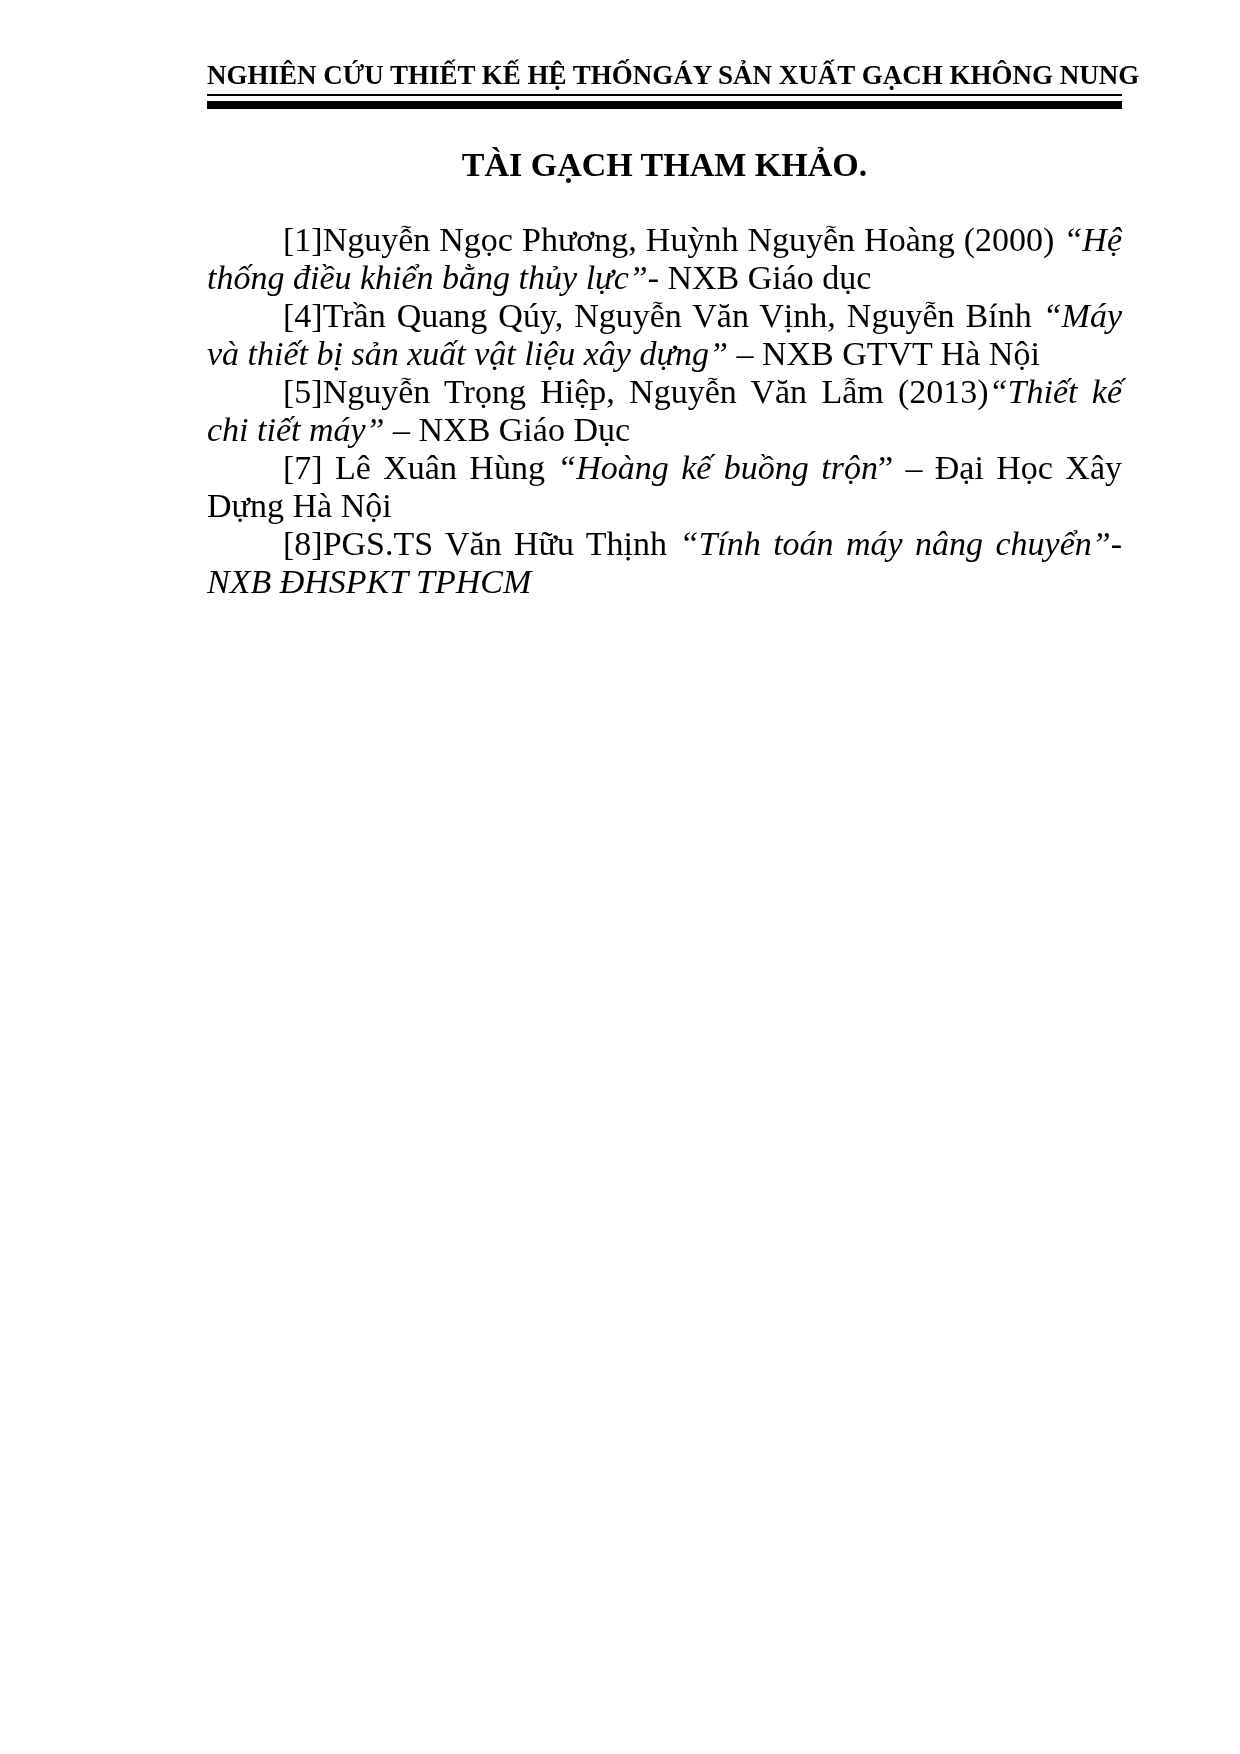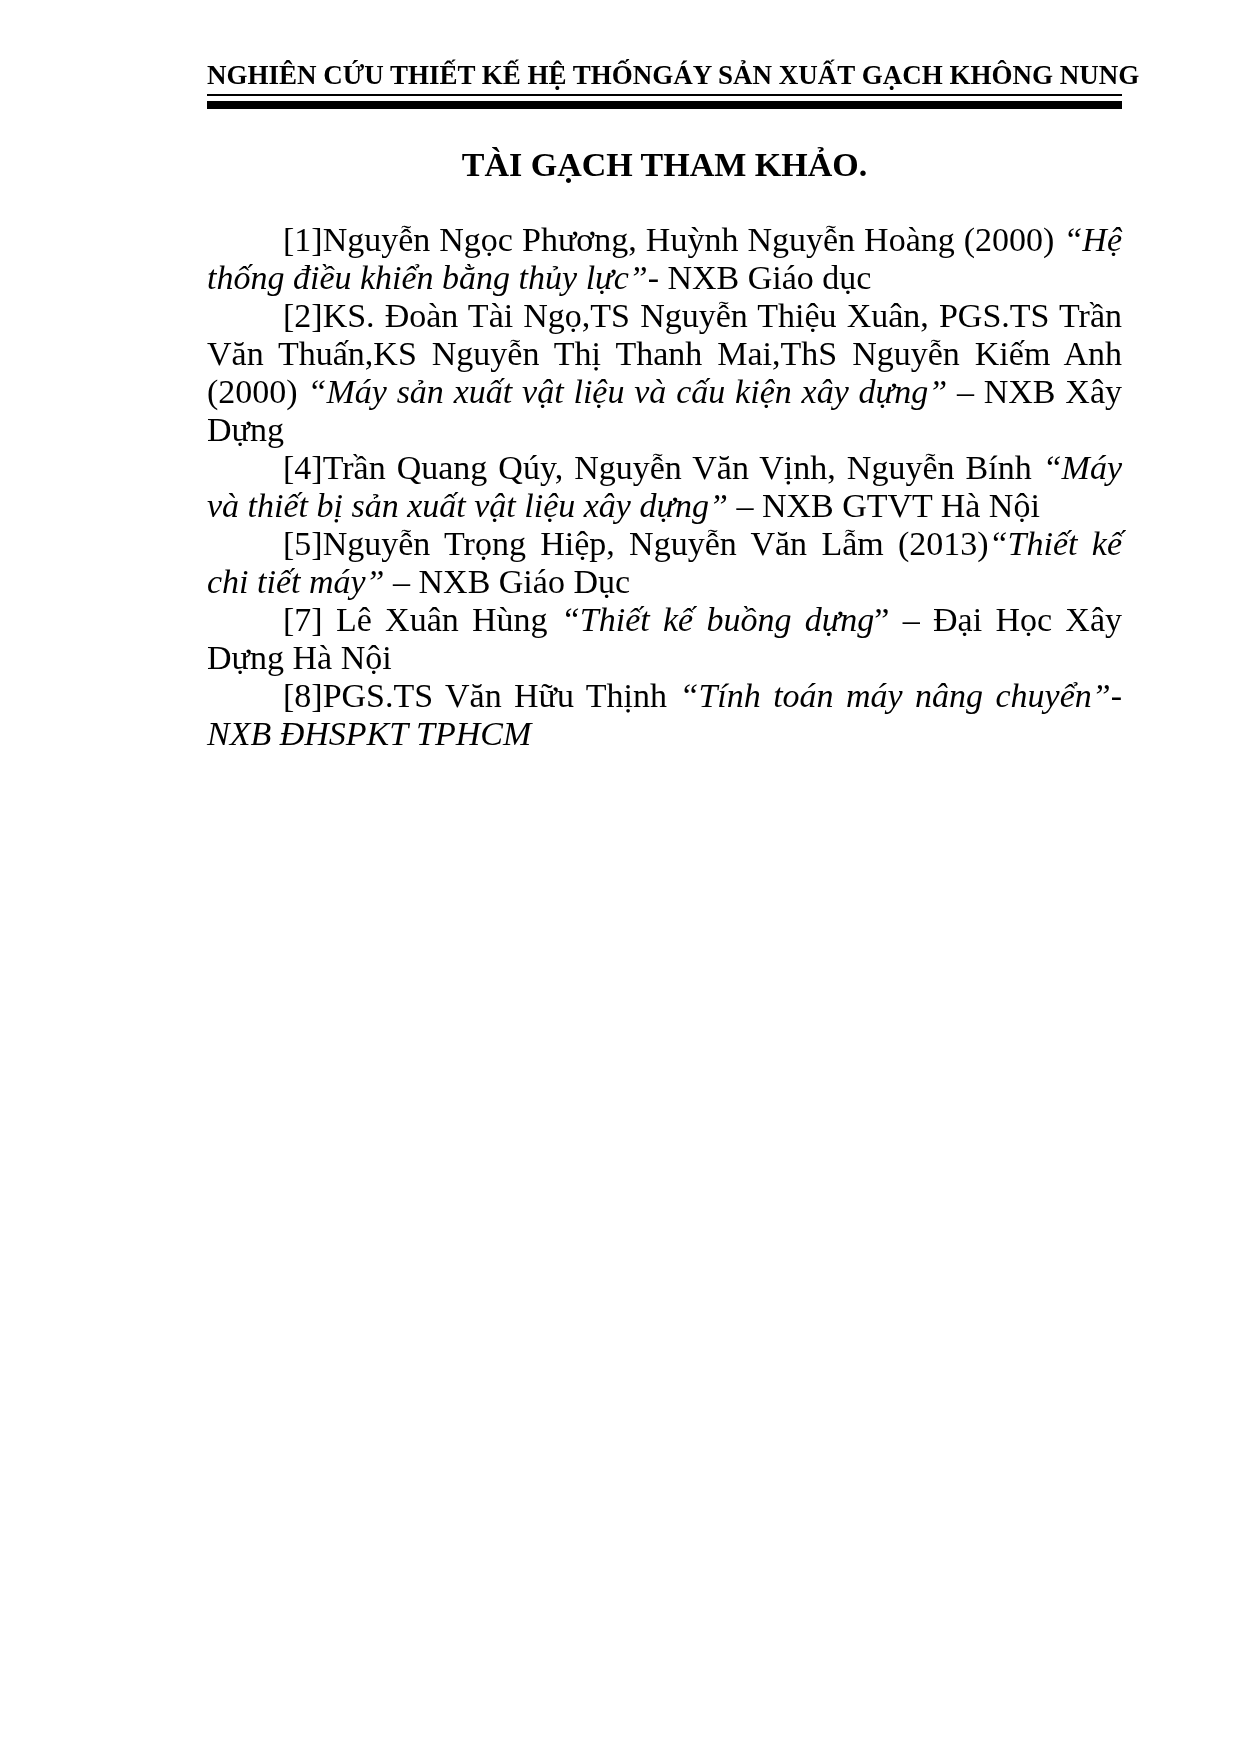--- a/index.html
+++ b/index.html
@@ -77,23 +77,22 @@
 
     <div class="running-header">NGHIÊN CỨU THIẾT KẾ HỆ THỐNGÁY SẢN XUẤT GẠCH KHÔNG NUNG</div>
 
     <div class="rule-thin"></div>
     <div class="rule-thick"></div>
 
     <h1 class="doc-title">TÀI GẠCH THAM KHẢO.</h1>
 
     <div class="refs">
         <p class="ref"><span>[1]Nguyễn Ngọc Phương, Huỳnh Nguyễn Hoàng (2000) </span><span class="it">“Hệ thống điều khiển bằng thủy lực”</span><span>- NXB Giáo dục</span></p>
-        <p class="ref"><span>[2]KS. Đoàn Tài Ngọ,TS Nguyễn Thiệu Xuân, PGS.TS Trần Văn Thuấn,KS Nguyễn Thị Thanh Mai,ThS Nguyễn Kiếm Anh (2000) </span><span class="it">“Máy sản xuất vật liệu và cấu kiện xây dựng”</span><span> – NXB Xây Dựng</span></p>
         <p class="ref"><span>[4]Trần Quang Qúy, Nguyễn Văn Vịnh,  Nguyễn Bính </span><span class="it">“Máy và thiết bị sản xuất vật liệu xây dựng”</span><span> – NXB GTVT Hà Nội</span></p>
         <p class="ref"><span>[5]Nguyễn Trọng Hiệp, Nguyễn Văn Lẫm (2013)</span><span class="it">“Thiết kế chi tiết máy”</span><span> – NXB Giáo Dục</span></p>
-        <p class="ref"><span>[7] Lê Xuân Hùng </span><span class="it">“Thiết kế buồng dựng</span><span>” – Đại Học Xây Dựng Hà Nội</span></p>
+        <p class="ref"><span>[7] Lê Xuân Hùng </span><span class="it">“Hoàng kế buồng trộn</span><span>” – Đại Học Xây Dựng Hà Nội</span></p>
         <p class="ref"><span>[8]PGS.TS Văn Hữu Thịnh </span><span class="it">“Tính toán máy nâng chuyển”- NXB ĐHSPKT TPHCM</span></p>
       </div>
 
   </div>
 
   <div class="page-number">79</div>
 </div>
 
 </body></html>

